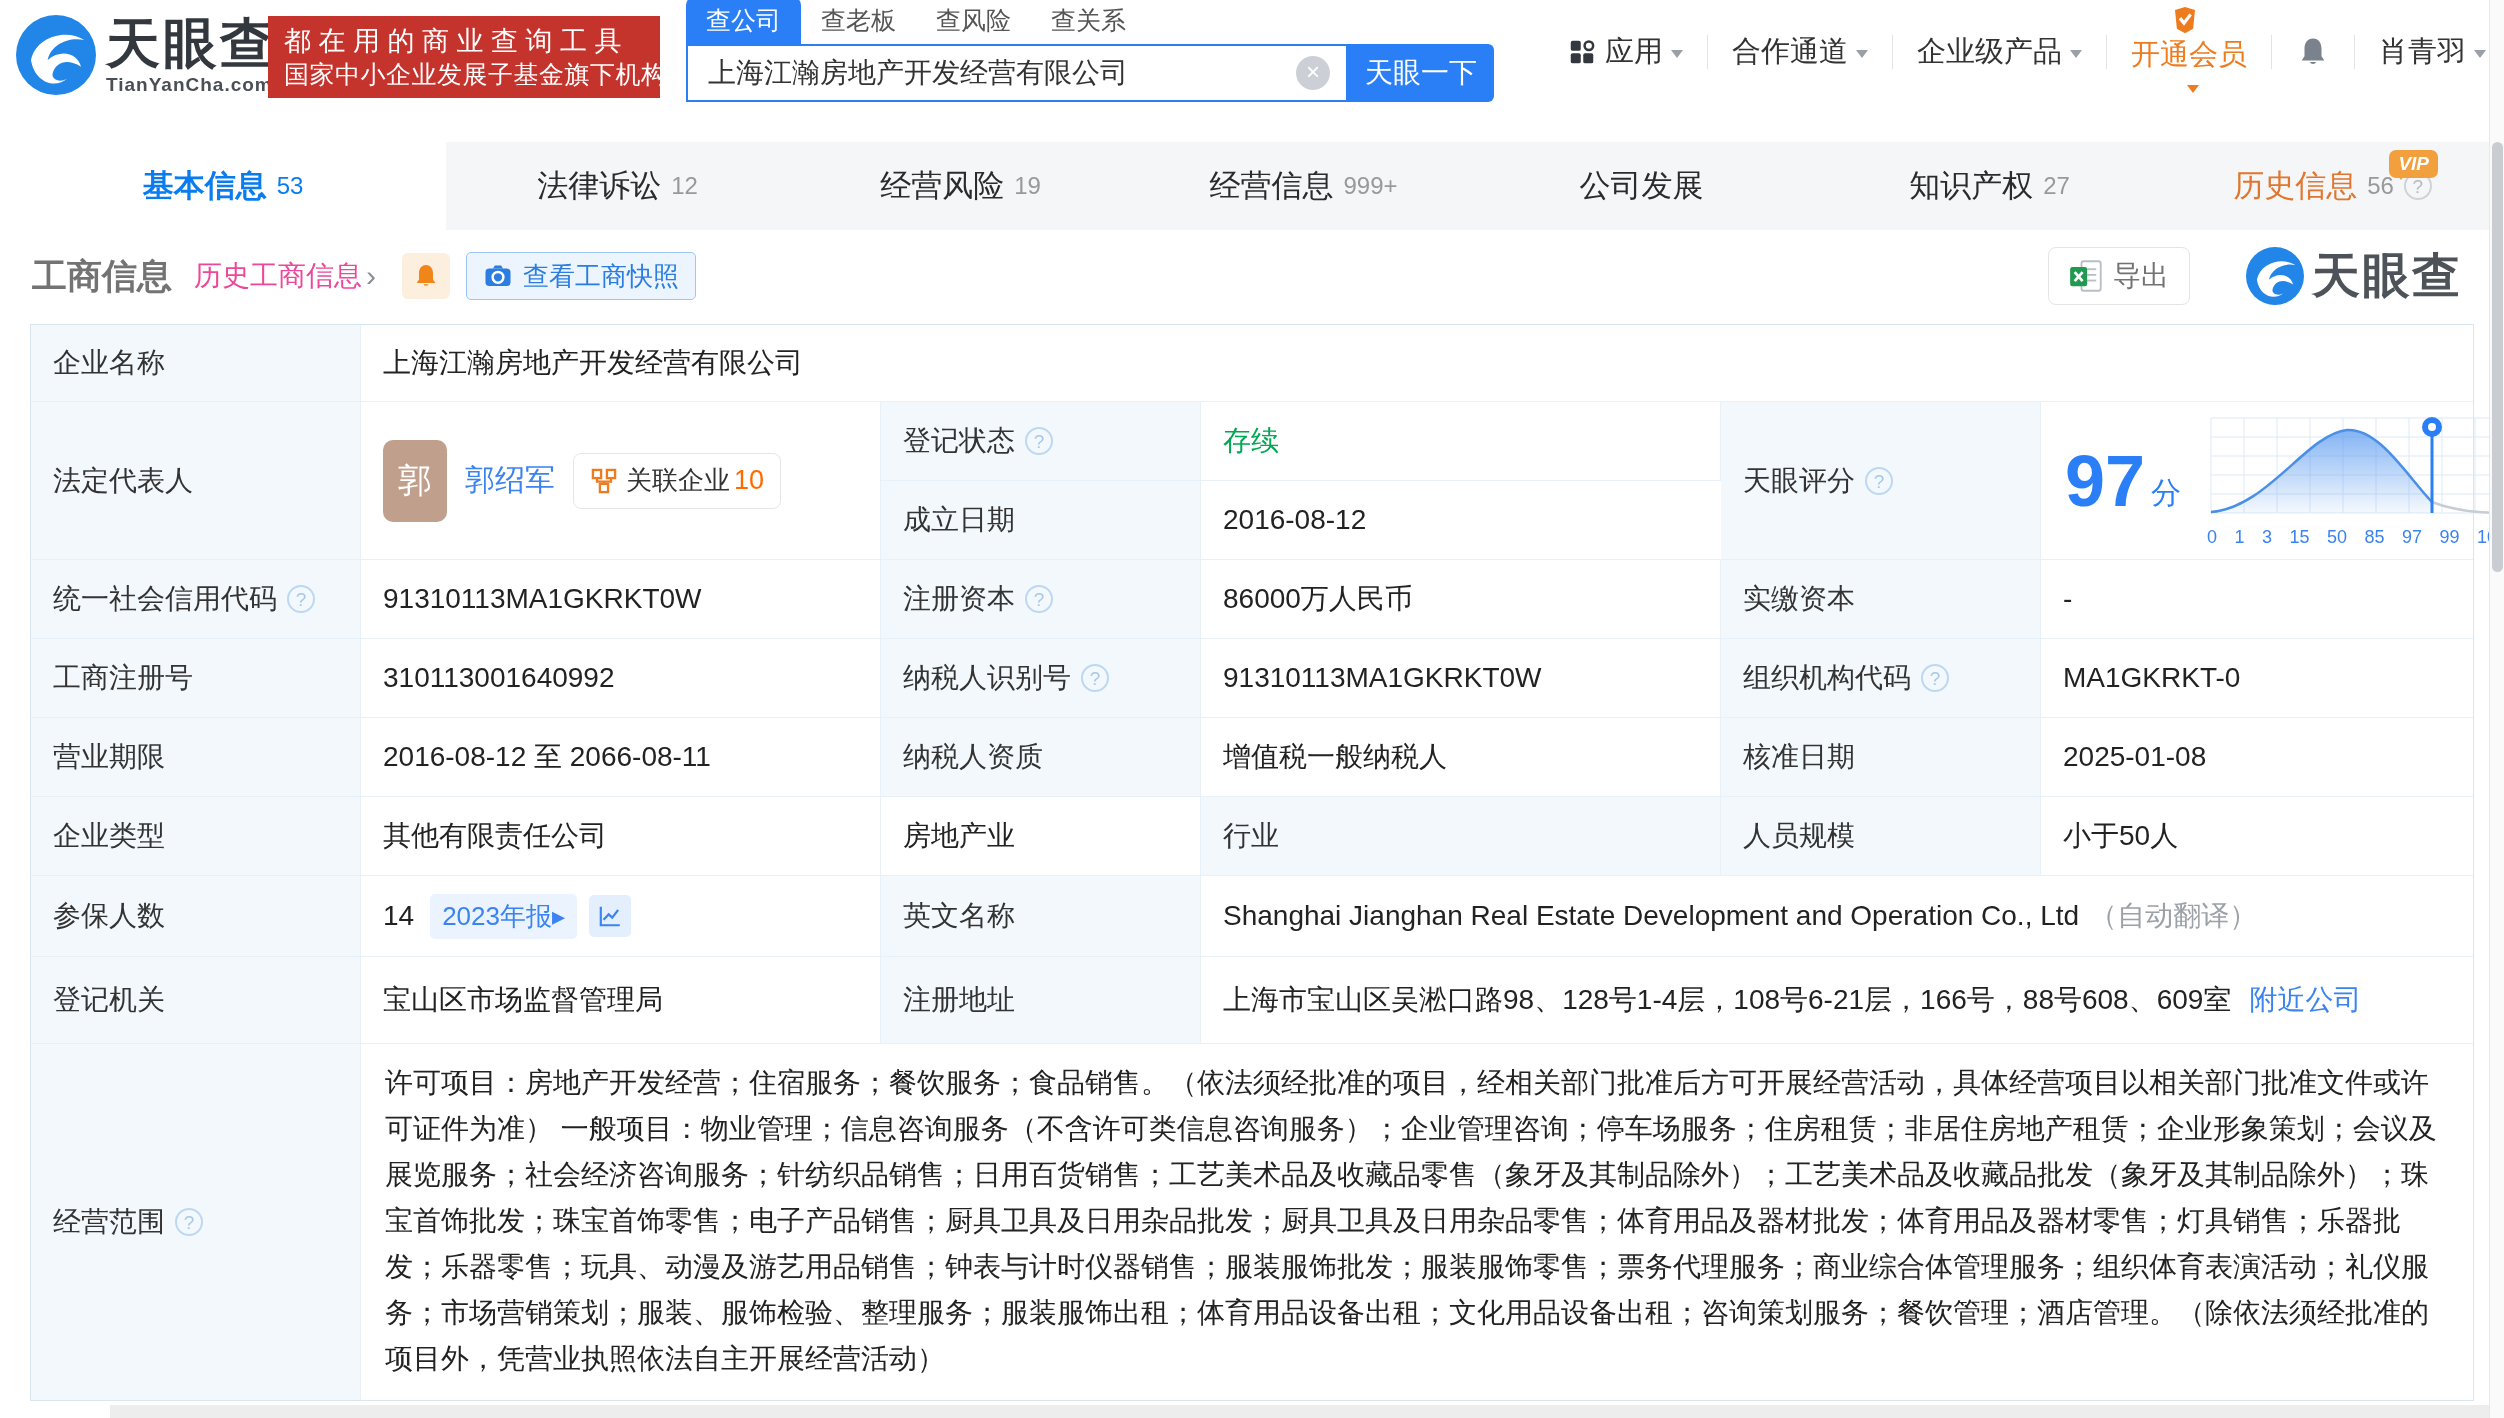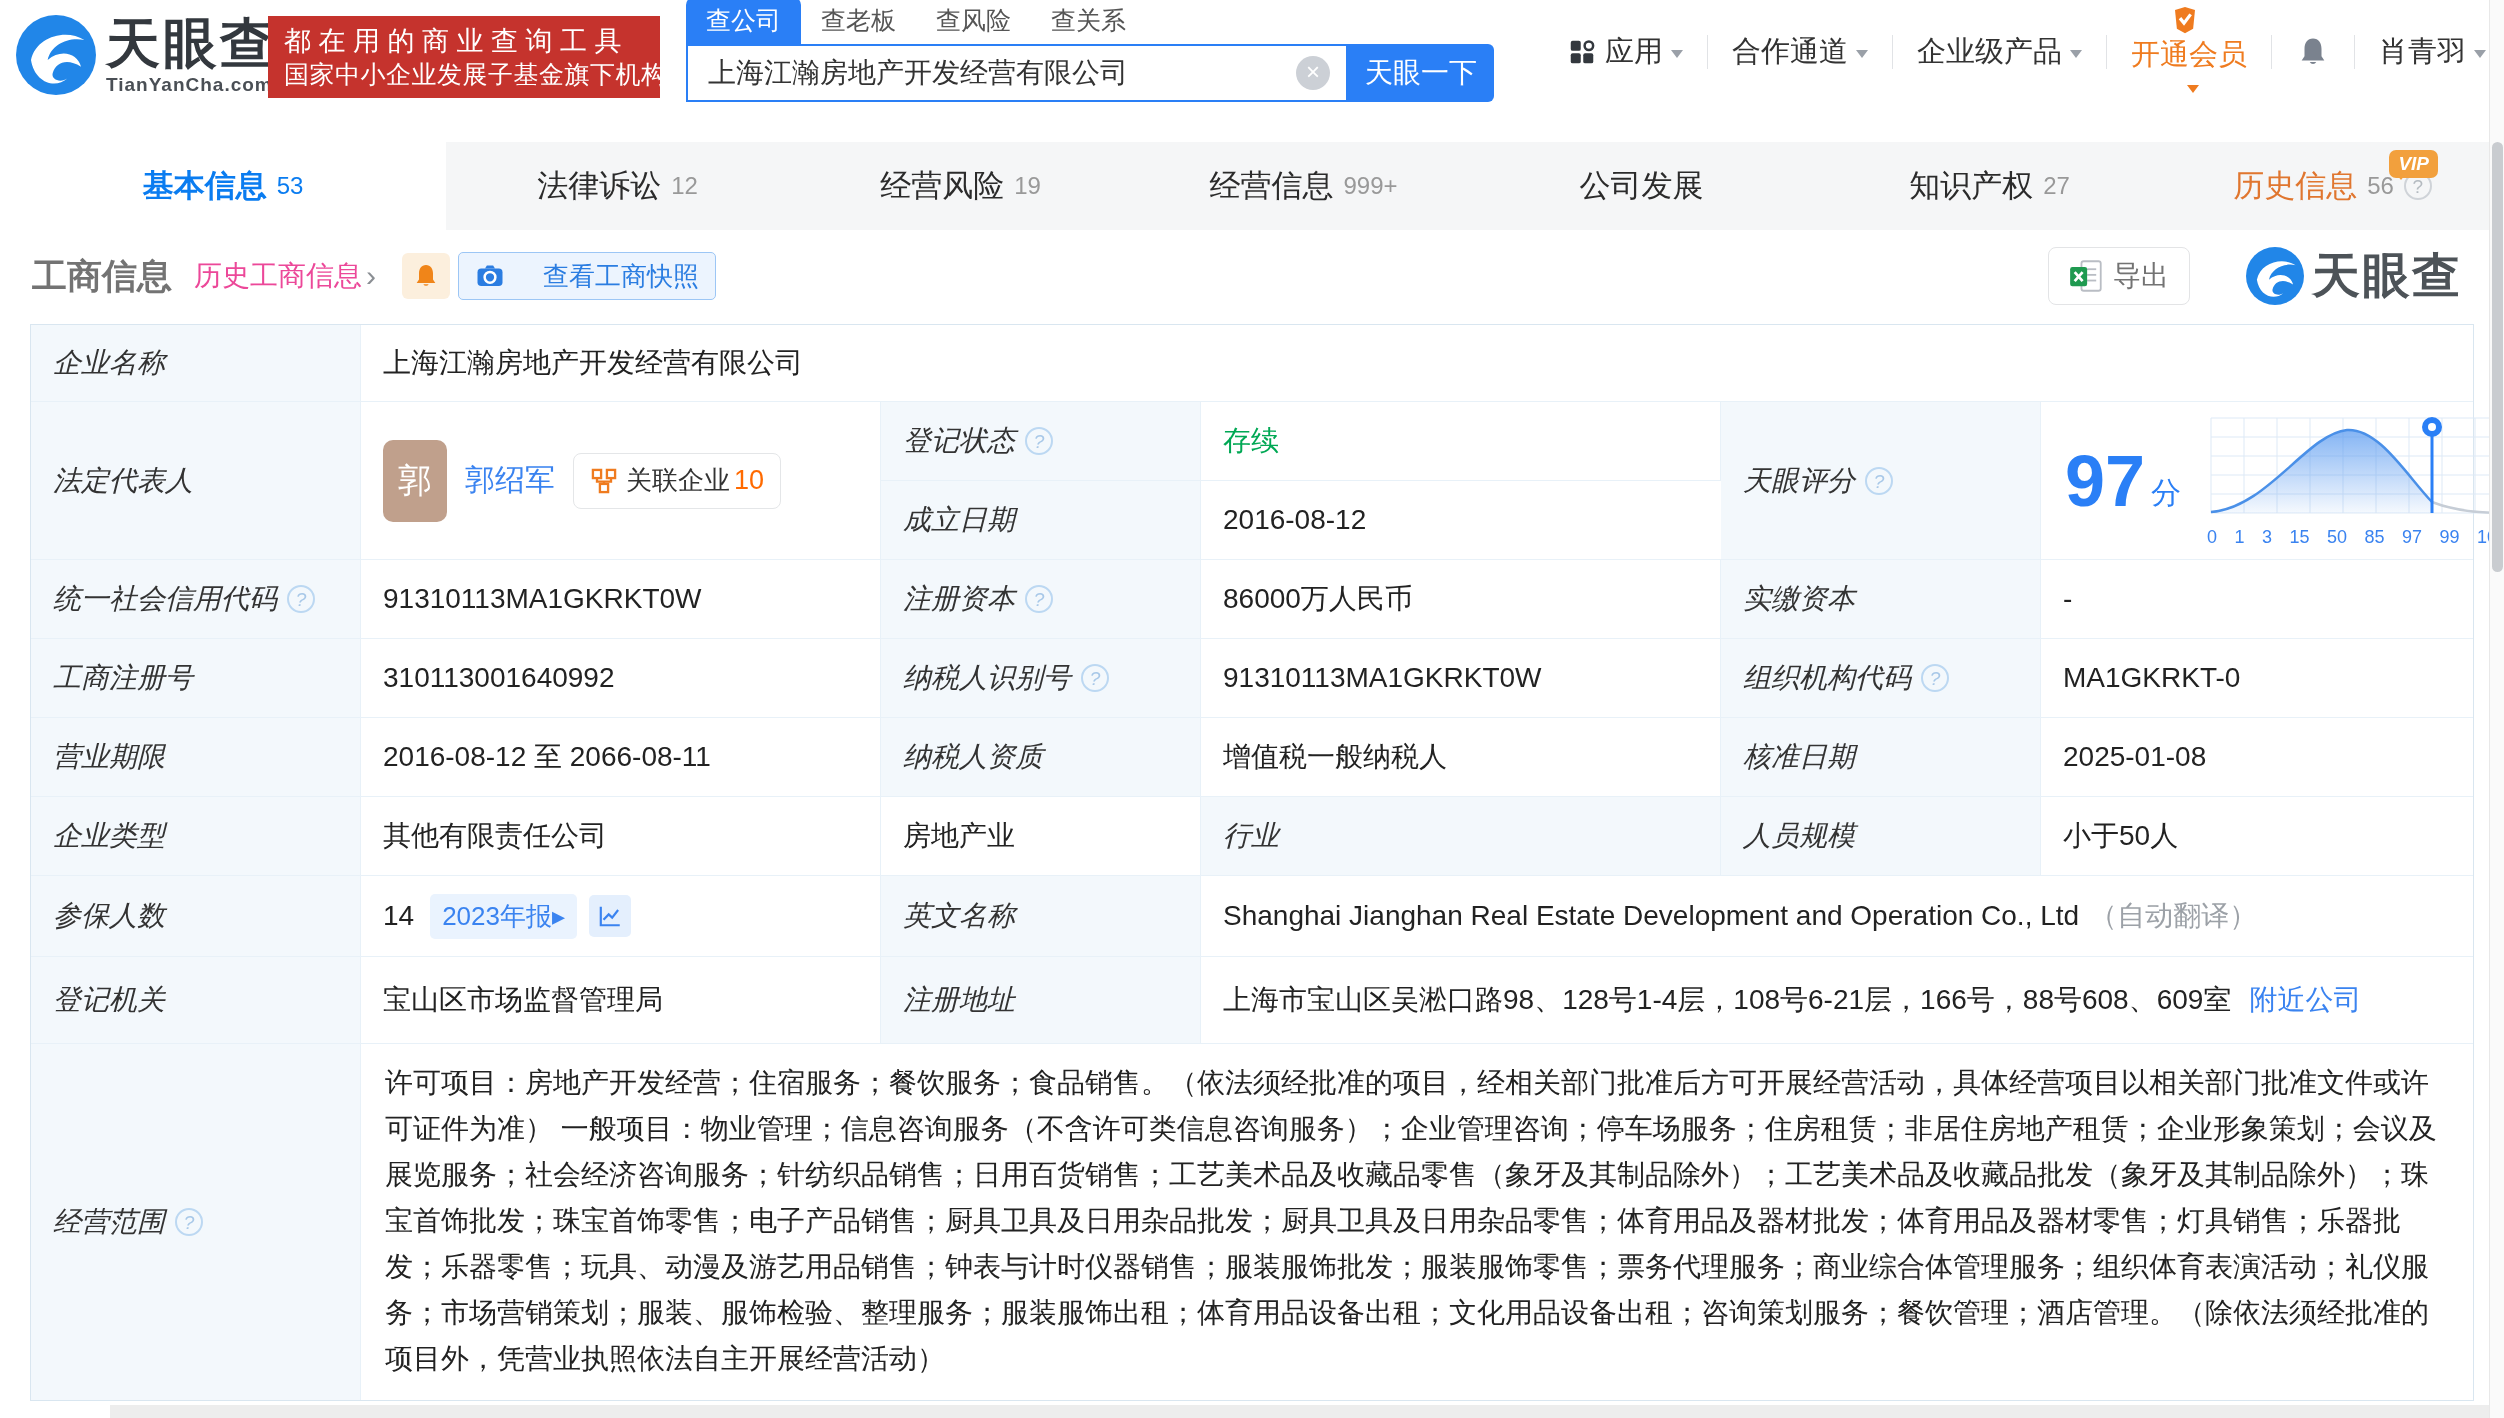--- a/index.html
+++ b/index.html
@@ -56,38 +56,38 @@
   .vip-badge:after { content:""; position:absolute; left:8px; bottom:-6px; border:4px solid transparent;
           border-top:5px solid #f2a03d; }
   
   .section-head { position:absolute; left:0; top:230px; width:2504px; height:94px; }
   .sh-left { position:absolute; left:32px; top:22px; display:flex; align-items:center; }
   .sh-title { font-size:35px; font-weight:bold; color:#737373; }
   .sh-hist { font-size:28px; color:#ec4899; margin-left:22px; cursor:pointer; }
   .sh-arrow { font-size:30px; color:#8b8f94; margin-left:4px; }
   .chip-bell { width:48px; height:46px; background:#fcefdd; border-radius:6px; margin-left:26px;
           display:flex; align-items:center; justify-content:center; cursor:pointer;}
-  .btn-snapshot { height:48px; margin-left:8px; background:#ecf4fe; border:1px solid #9cc6f5; border-radius:5px;
-          color:#2b7de1; font-size:26px; display:flex; align-items:center; padding:0 16px; cursor:pointer;gap:28px;}
+  .btn-snapshot { height:48px; margin-left:16px; background:#ecf4fe; border:1px solid #9cc6f5; border-radius:5px;
+          color:#2b7de1; font-size:26px; display:flex; align-items:center; padding:0 16px; cursor:pointer;}
   .btn-snapshot svg { margin-right:10px; }
   .sh-right { position:absolute; right:42px; top:14px; display:flex; align-items:center; }
   .btn-export { height:58px; background:#fff; border:1px solid #e3e4e6; border-radius:8px; font-size:28px;
           color:#737373; display:flex; align-items:center; padding:0 20px; cursor:pointer;}
   .btn-export svg { margin-right:10px; }
   .watermark { display:flex; align-items:center; margin-left:56px; }
   .watermark svg { width:58px; height:58px; }
   .wm-text { font-size:48px; font-weight:bold; color:#4d5358; letter-spacing:2px; margin-left:8px;}
   
   .info-table { position:absolute; left:30px; top:324px; width:2444px; border:1px solid #d9e6f0; }
   .row { display:grid; grid-template-columns:330px 520px 320px 520px 320px 1fr; }
   .row + .row { border-top:1px solid #e8f1f8; }
   .cell { display:flex; align-items:center; padding:0 22px; font-size:28px; color:#222;
           border-right:1px solid #e8f1f8; min-height:78px; }
   .cell:last-child { border-right:none; }
-  .lbl { background:#f3f8fc; color:#333;font-style:italic; }
+  .lbl { background:#f3f8fc; color:#333; }
   .r1 .cell { min-height:76px; }
   .r7 .cell { min-height:80px; }
   .r8 .cell { min-height:86px; }
   .span5 { grid-column:2/7; }
   .span3 { grid-column:4/7; }
   .row-rep { grid-template-rows:78px 79px; }
   .rows2 { grid-row:1/3; }
   .sub2 { border-top:1px solid #e8f1f8; }
   .green { color:#00a854; }
   .link { color:#3a83f0; cursor:pointer; }

